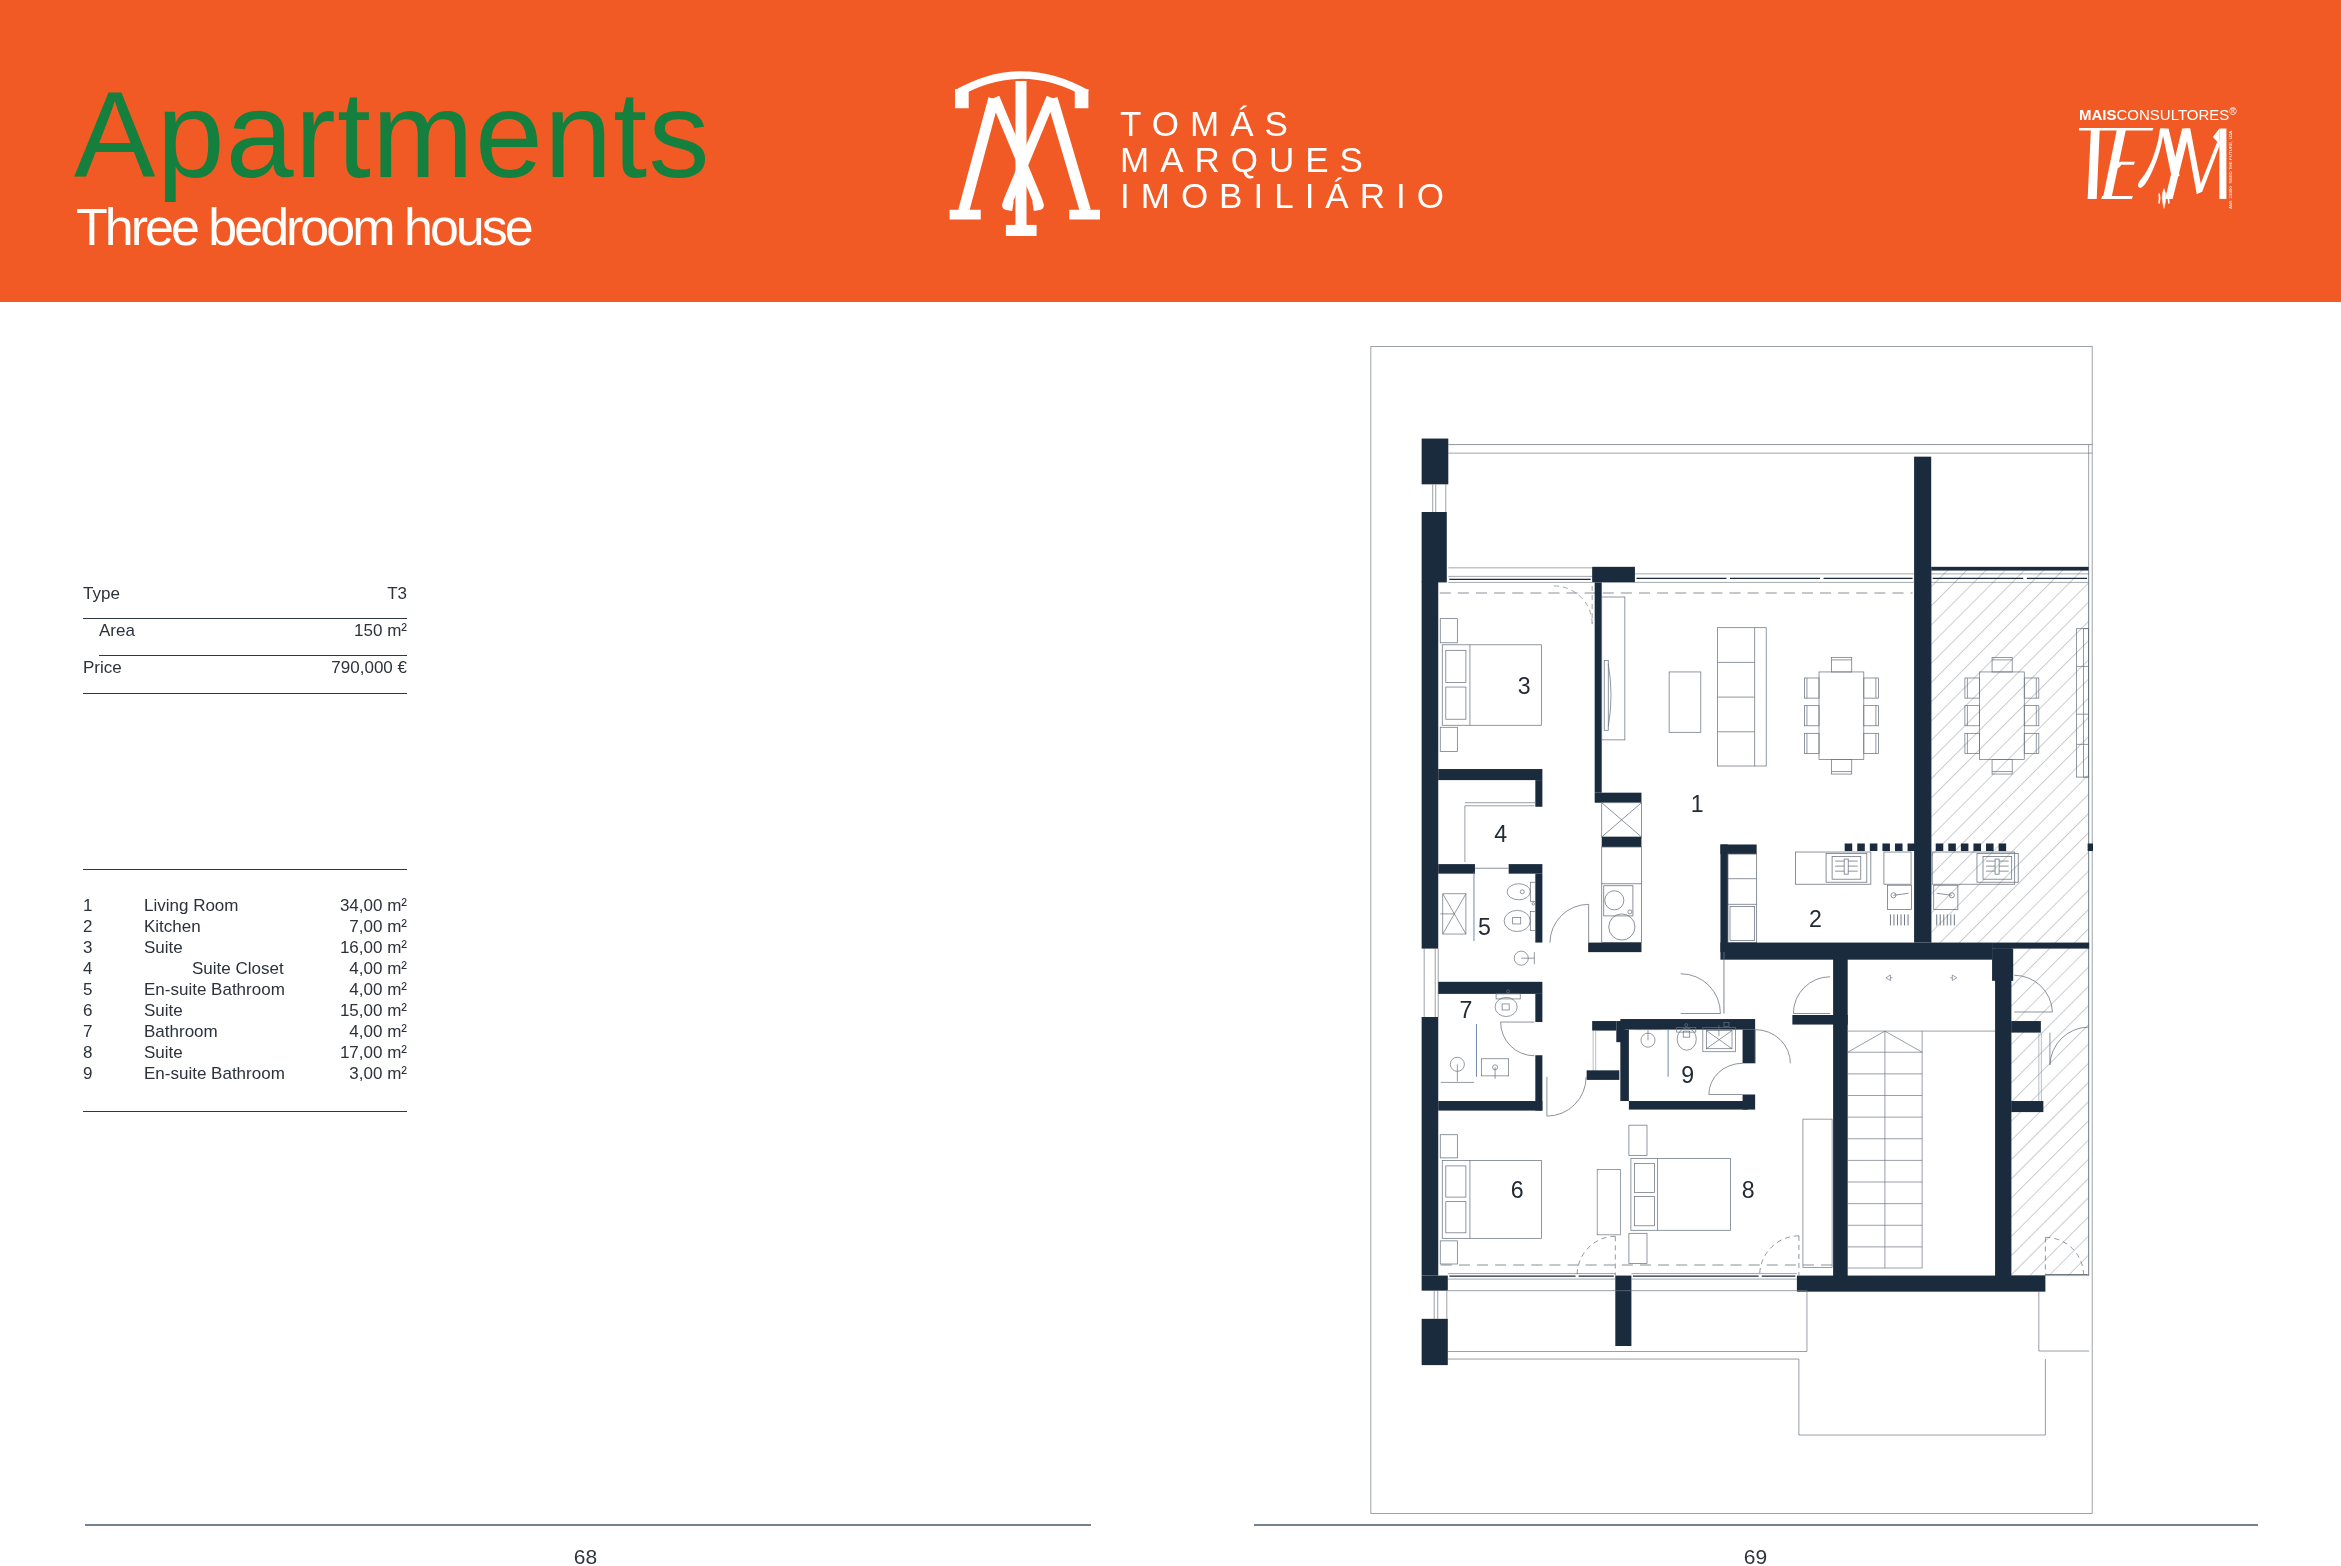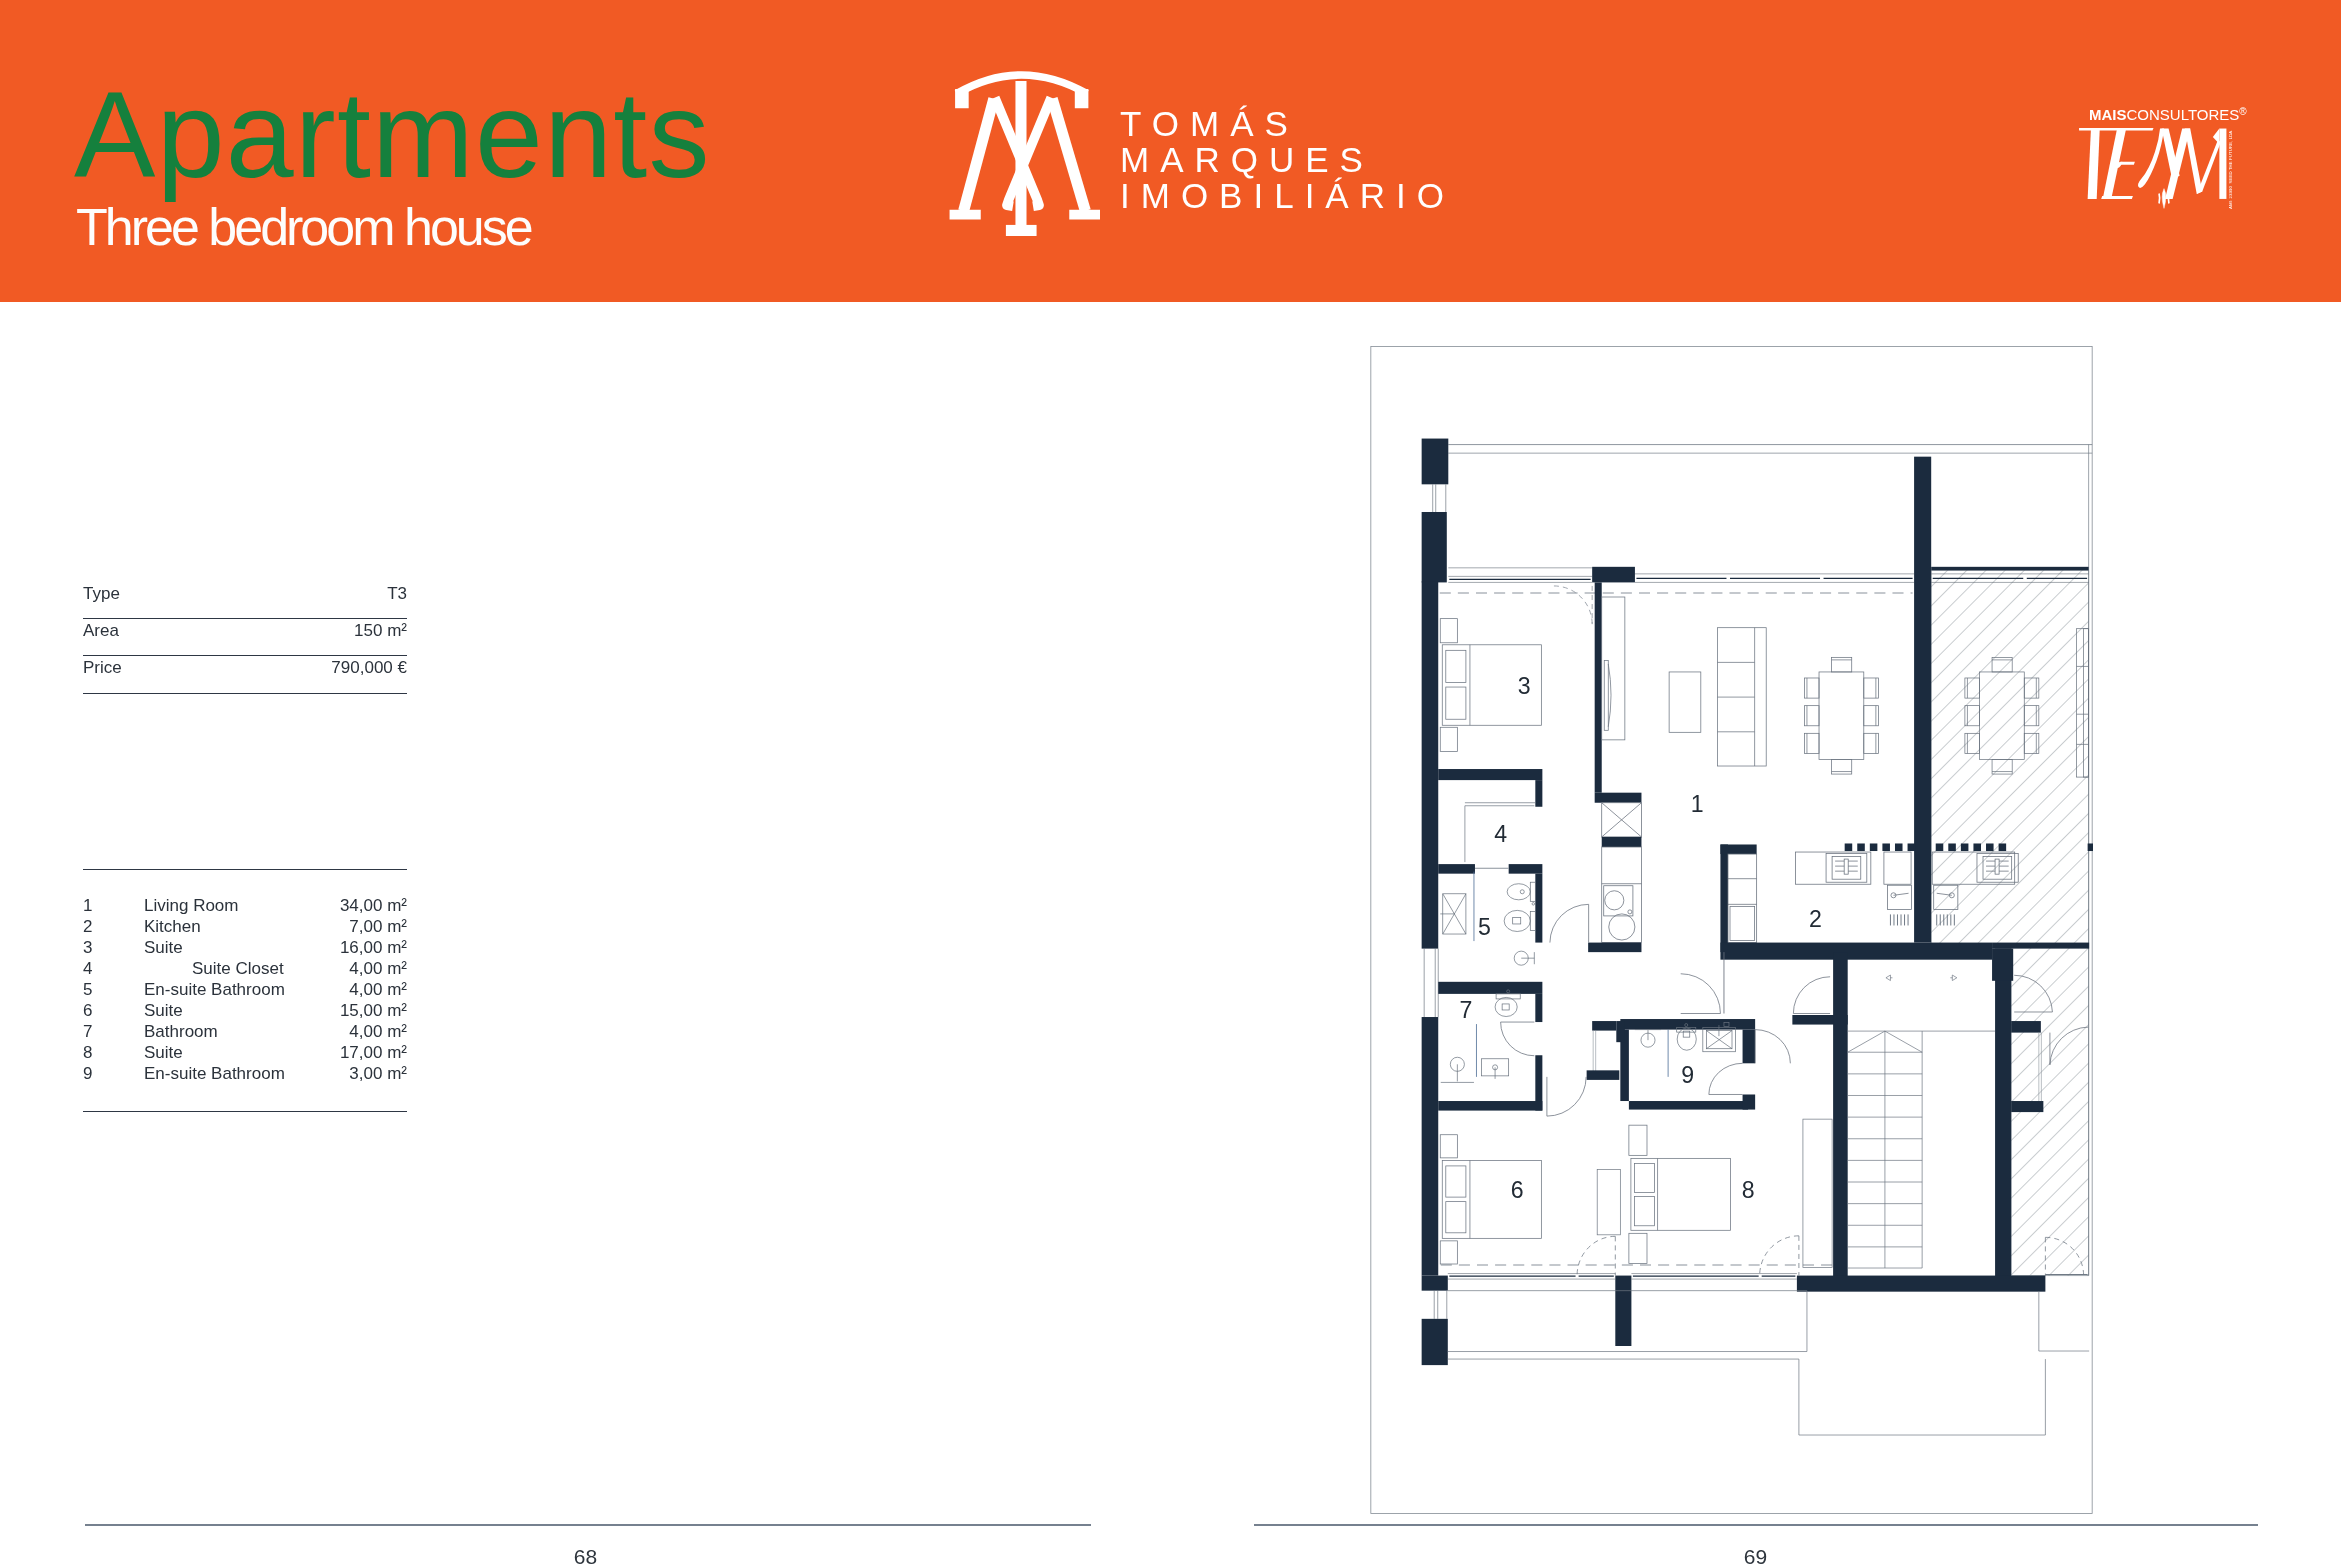--- a/index.html
+++ b/index.html
@@ -25,21 +25,21 @@
 <path d="M5,276 h62 v19 h-62 z M243,276 h62 v19 h-62 z" fill="#ffffff" stroke="none"></path>
 <path d="M147,20 L147,308" stroke-width="22"></path>
 <path d="M117,306 h61 v22 h-61 z" fill="#ffffff" stroke="none"></path>
 <path d="M95,53 L179,255 L183,267 L171,269" stroke-width="19" stroke-linejoin="round"></path>
 <path d="M207,53 L123,255 L119,267 L131,269" stroke-width="19" stroke-linejoin="round"></path>
 </g>
 </svg>
 
 <div class="abs" style="left:1120px;top:106px;font-size:35px;line-height:36px;color:#ffffff;letter-spacing:11px;">TOMÁS<br>MARQUES<br>IMOBILIÁRIO</div>
 
-<div class="abs" style="left:2079px;top:106px;font-size:15px;color:#ffffff;letter-spacing:0px;white-space:nowrap;margin-left:10px;"><b>MAIS</b>CONSULTORES<span style="font-size:10px;vertical-align:5px;">®</span></div>
+<div class="abs" style="left:2079px;top:106px;font-size:15px;color:#ffffff;letter-spacing:0px;white-space:nowrap;"><b>MAIS</b>CONSULTORES<span style="font-size:10px;vertical-align:5px;">®</span></div>
 
 <svg class="abs" style="left:2073px;top:123px;" width="161" height="88" viewBox="0 0 320 175">
 <g fill="#ffffff">
 <path d="M12,10 L160,10 L158,15 L12,15 Z"></path>
 <path d="M35.5,14 L53,14 L47,151 L29,151 Z"></path>
 <path d="M87,14 L105,14 L76,151 L59,151 Z"></path>
 <path d="M94,77 L123,77 L121,83 L92,83 Z"></path>
 <path d="M98,77 Q88,77 84,83 Q80,89 86,90 Q92,90 96,83 Z"></path>
 <path d="M58,145 L119,145 L117,151 L56,151 Z"></path>
 <path d="M181,11 Q177,45 166,75 Q155,105 143,122 Q134,133 130,127 Q127,121 135,112 Q152,92 163,57 Q171,33 173,11 Z"></path>
@@ -62,21 +62,21 @@
 
 <div class="abs" style="left:2228px;top:128px;height:81px;font-size:4.3px;color:#ffffff;writing-mode:vertical-rl;transform:rotate(180deg);letter-spacing:0.1px;white-space:nowrap;">AMI: 23990&nbsp;&nbsp;SEED THE FUTURE, LDA.</div>
 
 <div class="abs" style="left:83px;top:582px;width:324px;color:#2b323b;font-size:17px;">
 
   <div style="height:36px;border-bottom:1.5px solid #2e3744;display:flex;justify-content:space-between;align-items:center;">
     <span style="position:relative;top:-6.5px;">Type</span>
       <span style="position:relative;top:-6.5px;">T3</span>
   </div>
 
-  <div style="height:36px;border-bottom:1.5px solid #2e3744;display:flex;justify-content:space-between;align-items:center;">
+  <div style="height:36px;border-bottom:1.5px solid #2e3744;display:flex;justify-content:space-between;align-items:center;margin-left:16px;">
     <span style="position:relative;top:-6.5px;">Area</span>
       <span style="position:relative;top:-6.5px;">150 m²</span>
   </div>
 
   <div style="height:37px;border-bottom:1.5px solid #2e3744;display:flex;justify-content:space-between;align-items:center;">
     <span style="position:relative;top:-6.5px;">Price</span>
       <span style="position:relative;top:-6.5px;">790,000 €</span>
   </div>
 </div>
 

